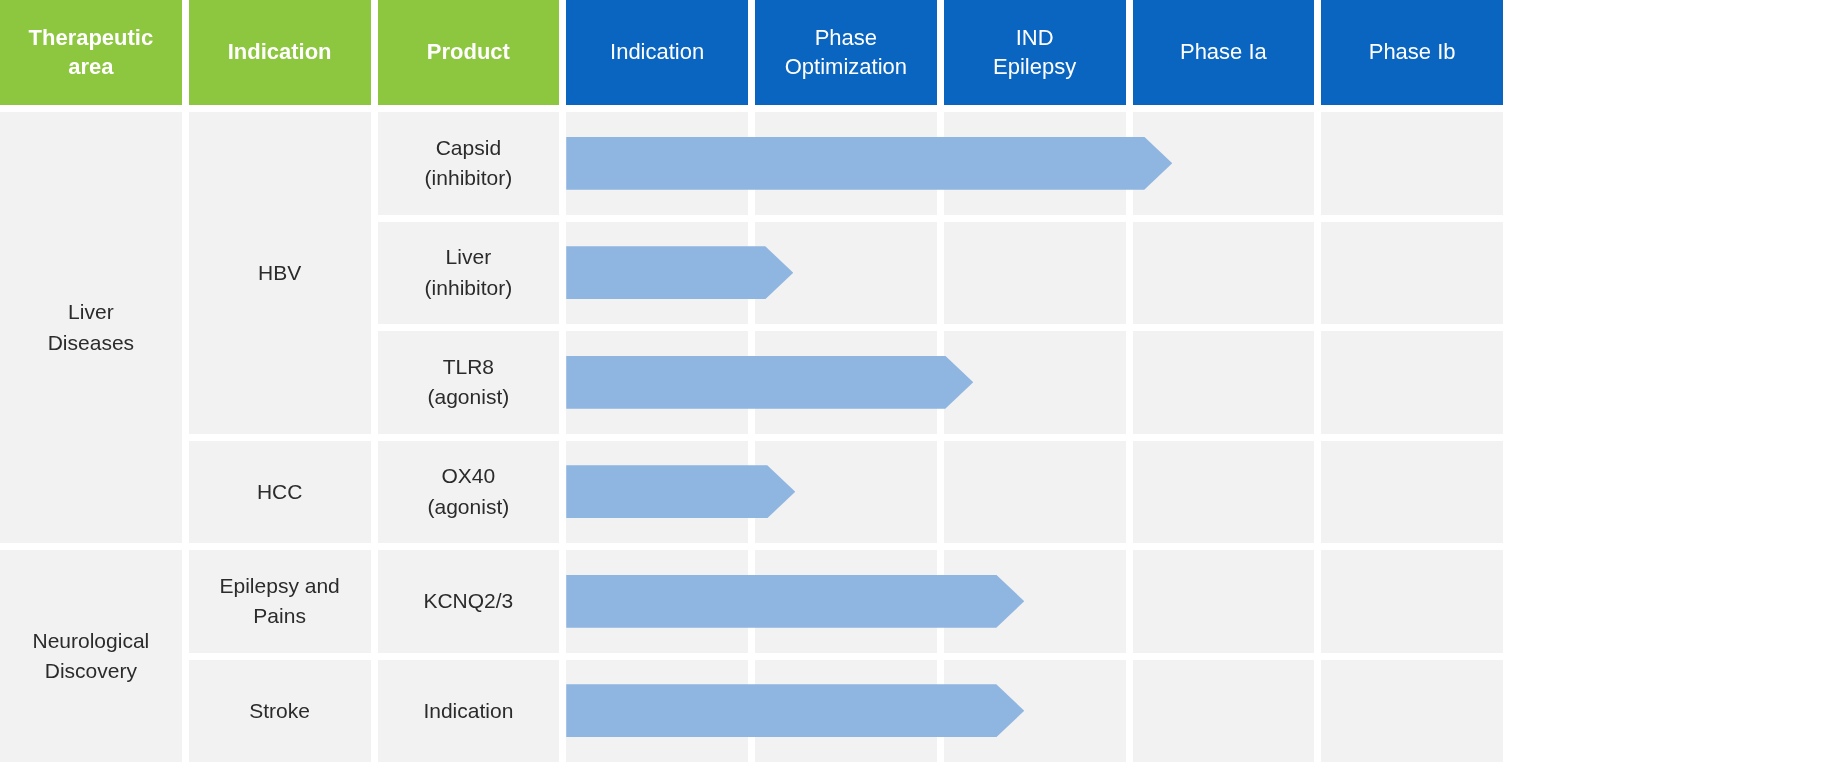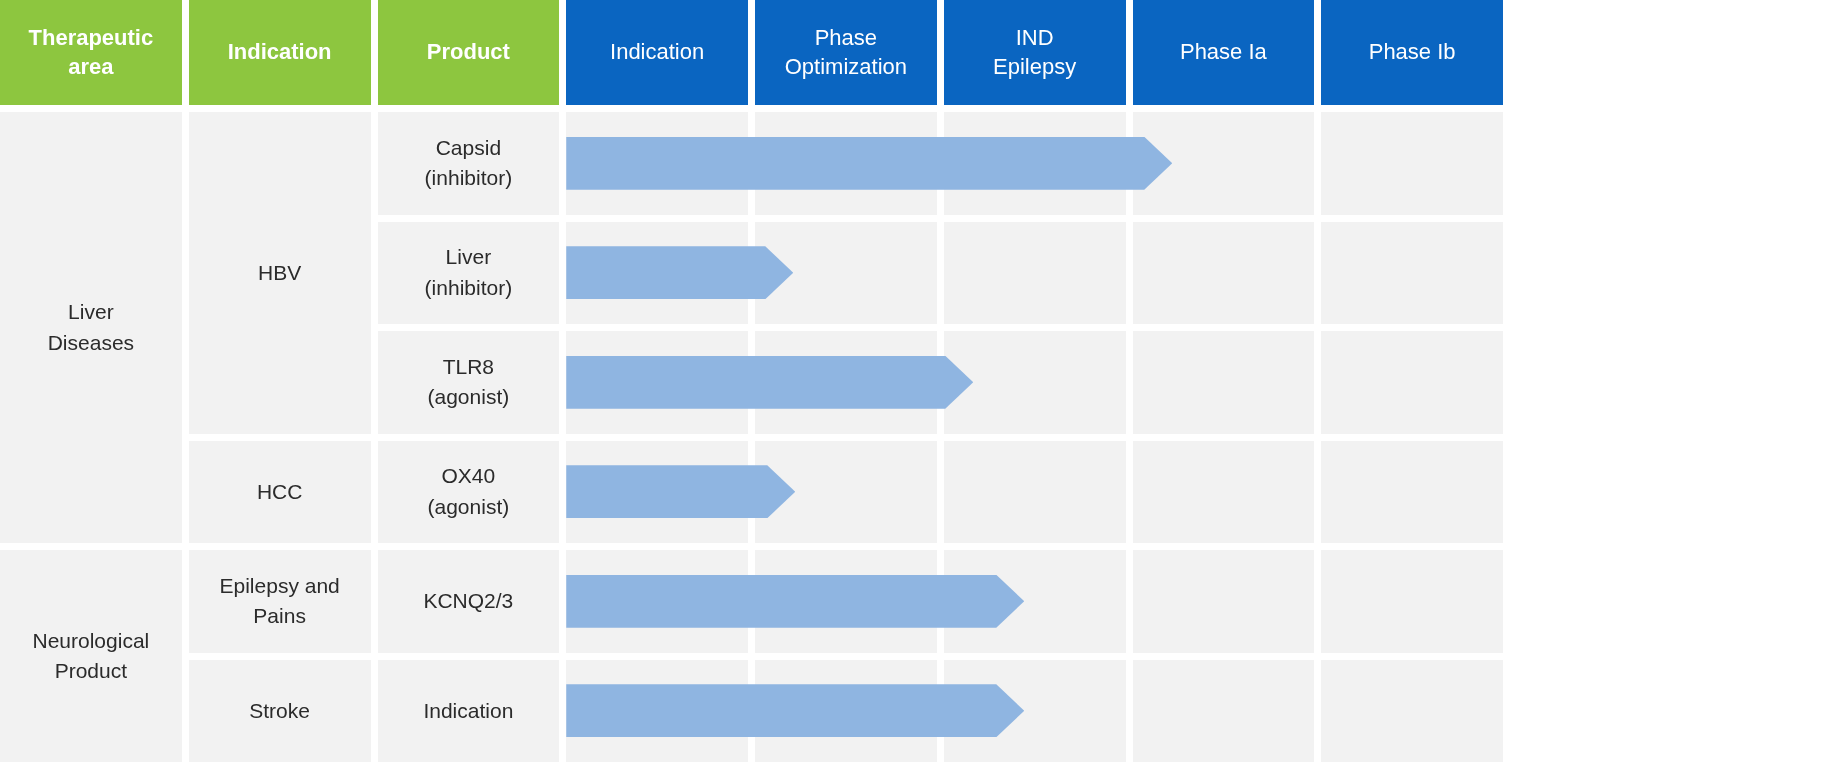--- a/index.html
+++ b/index.html
@@ -64,21 +64,21 @@
     <div class="hcell hblue c5">Phase
 Optimization</div>
     <div class="hcell hblue c6">IND
 Epilepsy</div>
     <div class="hcell hblue c7">Phase Ia</div>
     <div class="hcell hblue c8">Phase Ib</div>
 
     <div class="cell c1 r1-4">Liver
 Diseases</div>
     <div class="cell c1 r5-6">Neurological
-Product</div>
+Discovery</div>
 
     <div class="cell c2 r4">HCC</div>
     <div class="cell c2 r1-3">HBV</div>
     <div class="cell c2 r5">Epilepsy and
 Pains</div>
     <div class="cell c2 r6">Stroke</div>
 
     <div class="cell c3 r1">Capsid
 (inhibitor)</div>
     <div class="cell c3 r2">Liver

